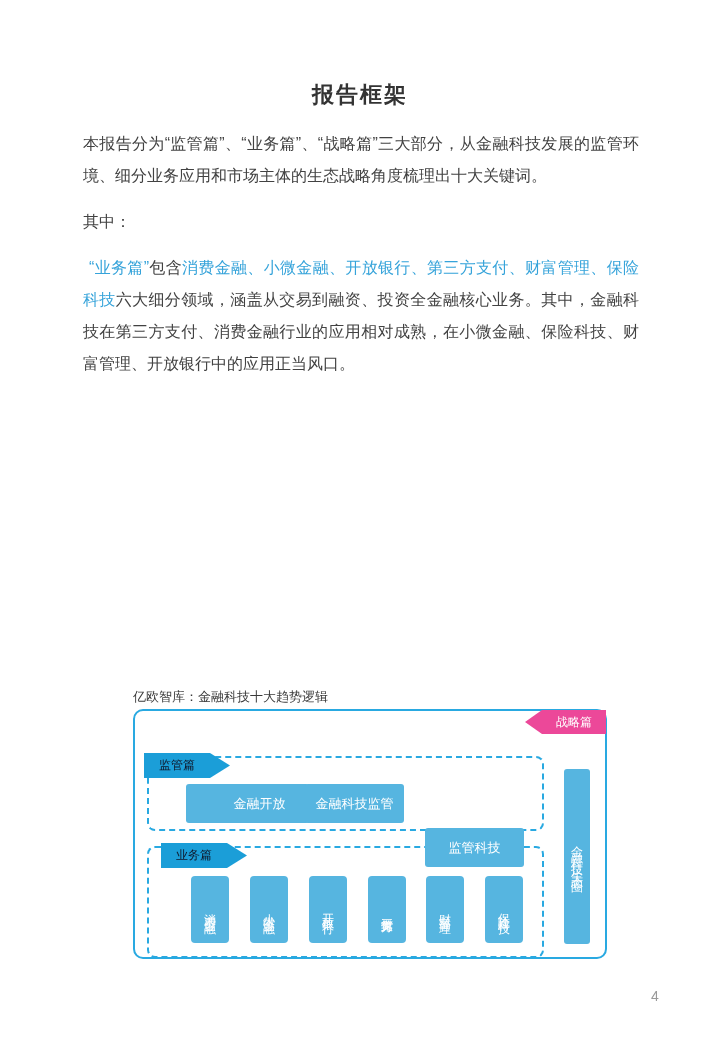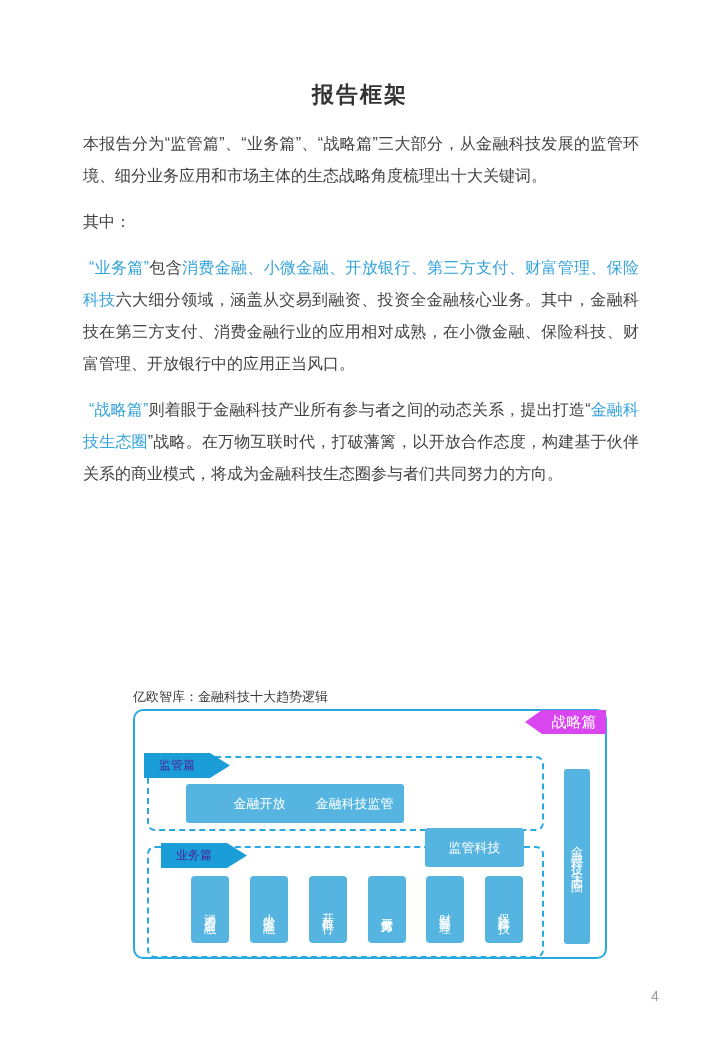--- a/index.html
+++ b/index.html
@@ -31,29 +31,29 @@
     font-size: 13px; color: #3a3a3a; line-height: 14px;
   }
   .diagram {
     position: relative; margin-top: 5px;
     width: 474px; height: 250px;
     border: 2px solid #29a9e1; border-radius: 10px;
     box-sizing: border-box; background: #ffffff;
   }
   .banner {
     position: absolute; height: 25px;
-    background: #1b9ed8; color: #4c1d95;
+    background: #1b9ed8; color: #0f172a;
     font-size: 12px; display: flex; align-items: center;
     z-index: 3;
   }
   .banner-right { width: 86px; clip-path: polygon(0 0, 66px 0, 100% 50%, 66px 100%, 0 100%); }
   .banner-right span { width: 66px; text-align: center; }
   .strategy-banner {
     position: absolute; right: -1px; top: -1px; width: 81px; height: 24px;
-    background: #d946ef; color: #ffffff; font-size: 15px;
+    background: #ec4899; color: #ffffff; font-size: 12px;
     display: flex; align-items: center; z-index: 3;
     clip-path: polygon(0 50%, 17px 0, 100% 0, 100% 100%, 17px 100%);
   }
   .strategy-banner span { width: calc(100% - 17px); margin-left: 17px; text-align: center; }
   .group {
     position: absolute; left: 12px; width: 397px;
     border: 2px dashed #29a9e1; border-radius: 8px;
     box-sizing: border-box; z-index: 1;
   }
   .reg-group { top: 45px; height: 75px; }
@@ -93,21 +93,20 @@
 <body>
 
 <div class="page">
 
   <h1 class="title">报告框架</h1>
 
   <div class="content">
     <p><span>本报告分为“监管篇”、“业务篇”、“战略篇”三大部分，从金融科技发展的监管环境、细分业务应用和市场主体的生态战略角度梳理出十大关键词。</span></p>
     <p><span>其中：</span></p>
     <p class="indent"><span class="blue">“业务篇”</span><span>包含</span><span class="blue">消费金融、小微金融、开放银行、第三方支付、财富管理、保险科技</span><span>六大细分领域，涵盖从交易到融资、投资全金融核心业务。其中，金融科技在第三方支付、消费金融行业的应用相对成熟，在小微金融、保险科技、财富管理、开放银行中的应用正当风口。</span></p>
-    <p class="indent"><span class="blue">“战略篇”</span><span>则着眼于金融科技产业所有参与者之间的动态关系，提出打造“</span><span class="blue">金融科技生态圈</span><span>”战略。在万物互联时代，打破藩篱，以开放合作态度，构建基于伙伴关系的商业模式，将成为金融科技生态圈参与者们共同努力的方向。</span></p>
   </div>
 
   <div class="figure">
     <div class="caption">亿欧智库：金融科技十大趋势逻辑</div>
     <div class="diagram">
 
       <div class="strategy-banner">
           <span>战略篇</span>
         </div>
 

